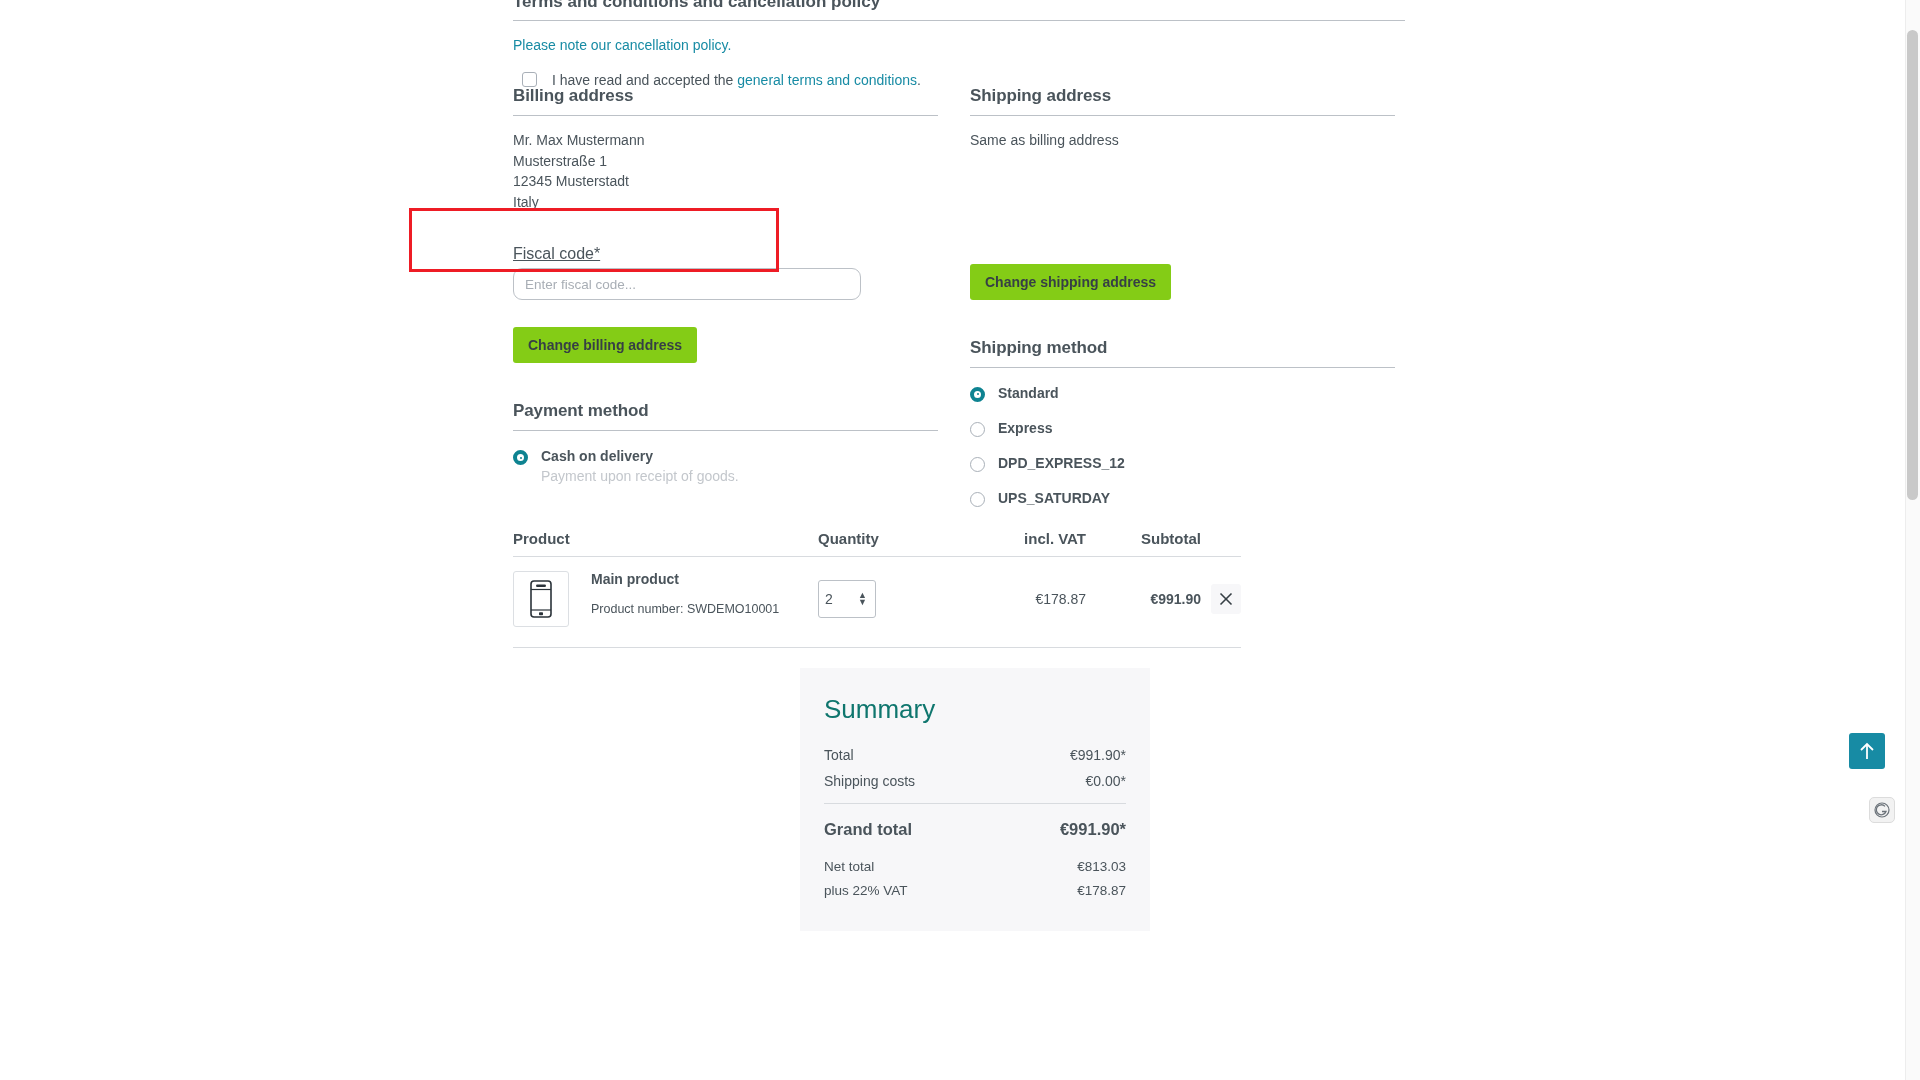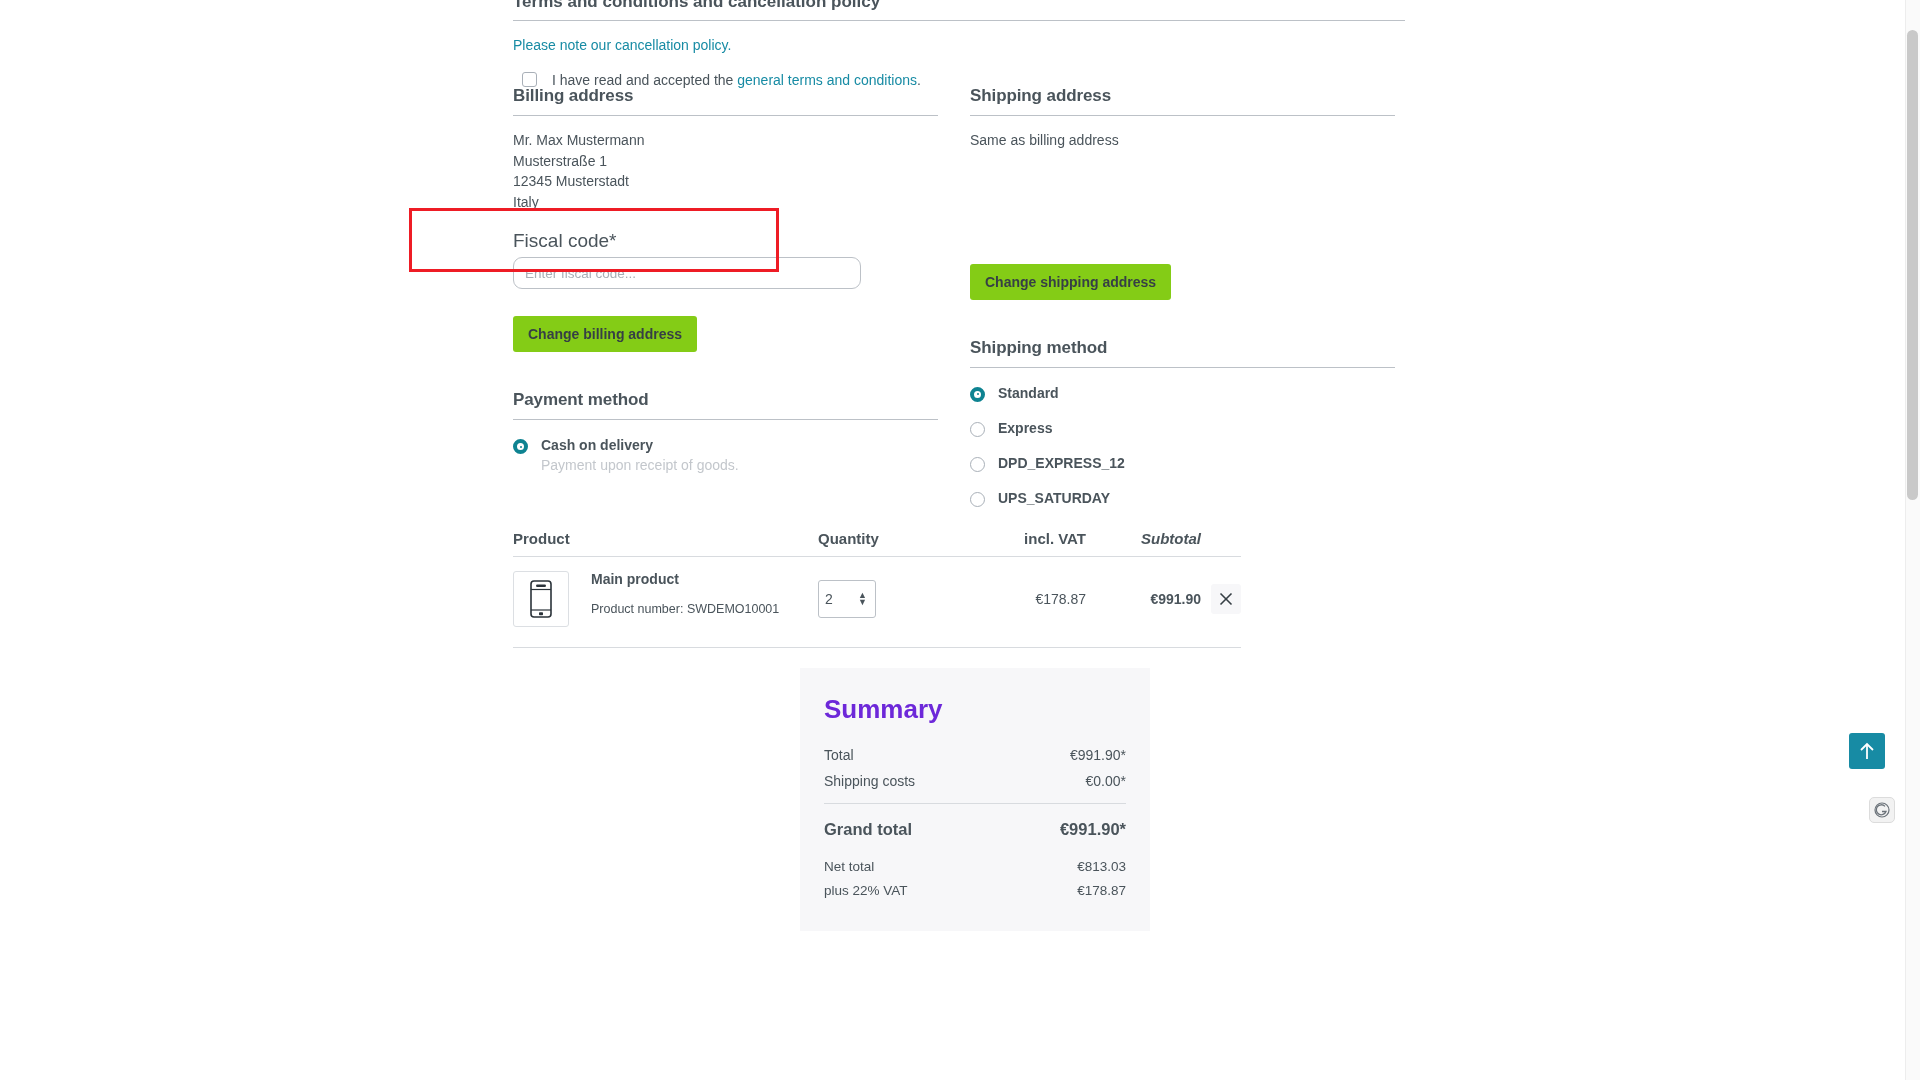--- a/index.html
+++ b/index.html
@@ -58,21 +58,21 @@
 
   
   .fiscal-highlight {
     position: absolute;
     left: 409px; top: 208px;
     width: 370px; height: 64px;
     border: 3px solid #ee1c25;
     pointer-events: none;
     z-index: 5;
   }
-  .field-label { font-size: 19px; color: #4a545b; margin-top: 18px; margin-bottom: 5px; }
+  .field-label { font-size: 16px; color: #4a545b; margin-top: 33px; margin-bottom: 5px; text-decoration: underline; }
   .text-input {
     width: 348px; height: 32px;
     border: 1px solid #bcc1c7; border-radius: 9px;
     background: #fff;
     font-size: 13.5px; color: #4a545b;
     padding: 0 11px;
     font-family: "Liberation Sans", sans-serif;
     outline: none;
   }
   .text-input::placeholder { color: #a8aeb5; }
@@ -111,21 +111,21 @@
   
   .table { margin-top: 0; width: 728px; }
   .thead {
     display: flex; align-items: flex-end;
     font-size: 15px; font-weight: bold; color: #4a545b;
     padding-bottom: 9px;
   }
   .th-product { width: 305px; }
   .th-qty { width: 138px; }
   .th-vat { width: 130px; text-align: right; }
-  .th-sub { width: 115px; text-align: right; font-style: italic; }
+  .th-sub { width: 115px; text-align: right; }
   .th-sp { flex: 1; }
   .trow {
     display: flex; align-items: center;
     padding: 14px 0 20px 0;
     border-top: 1px solid #d8dbdf;
   }
   .tfoot-rule { border-top: 1px solid #d8dbdf; }
   .p-cell { width: 305px; display: flex; align-items: flex-start; }
   .thumb {
     width: 56px; height: 56px; border: 1px solid #dcdfe3;
@@ -158,21 +158,21 @@
   }
 
   
   .summary {
     position: absolute;
     left: 800px; top: 668px;
     width: 350px;
     background: #f7f7f9;
     padding: 26px 24px 24px 24px;
   }
-  .sum-title { font-size: 26px; font-weight: bold; color: #6d28d9; margin: 0 0 22px 0; }
+  .sum-title { font-size: 26px; font-weight: normal; color: #0f766e; margin: 0 0 22px 0; }
   .sum-row { display: flex; justify-content: space-between; font-size: 14px; margin-bottom: 10px; color: #4a545b; }
   .sum-rule { height: 1px; background: #d8dbdf; margin: 14px 0 16px 0; }
   .sum-row.grand { font-size: 16.5px; font-weight: bold; margin-bottom: 20px; }
   .sum-row.small { font-size: 13.5px; margin-bottom: 9px; }
 
   
   .scrollbar {
     position: absolute; right: 0; top: 0; width: 15px; height: 1080px;
     background: #fafafa; border-left: 1px solid #ededed;
   }

